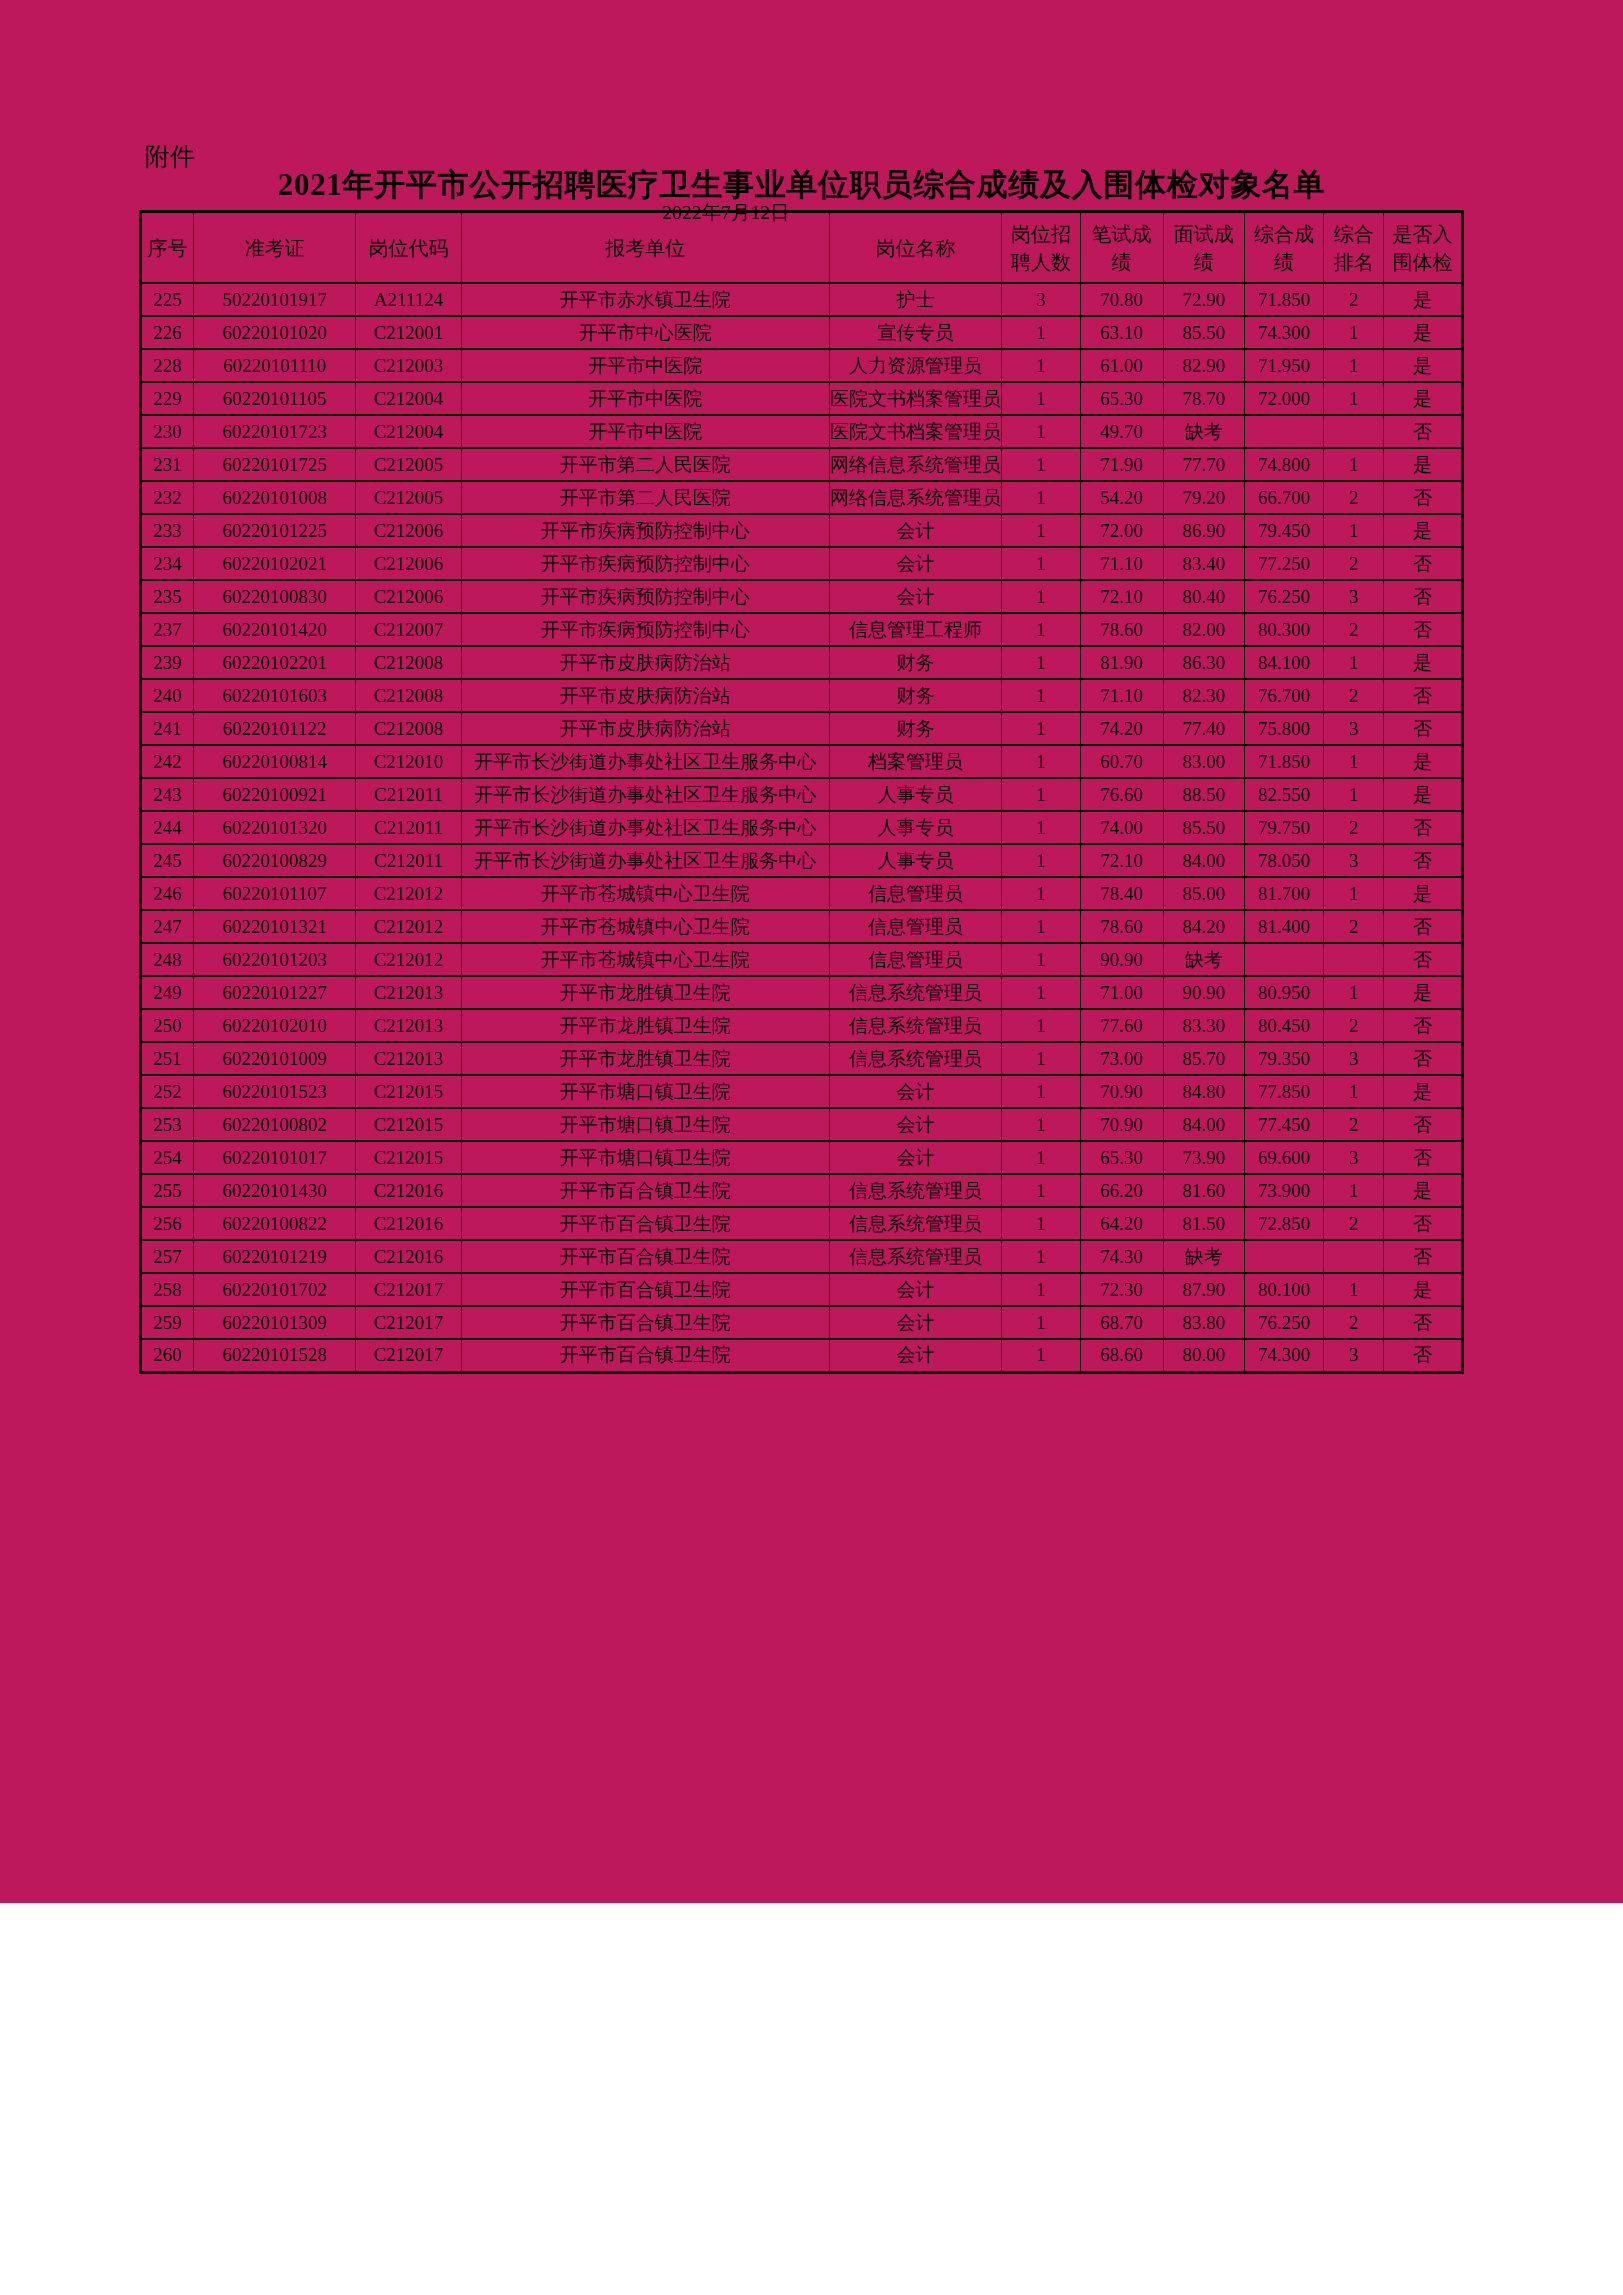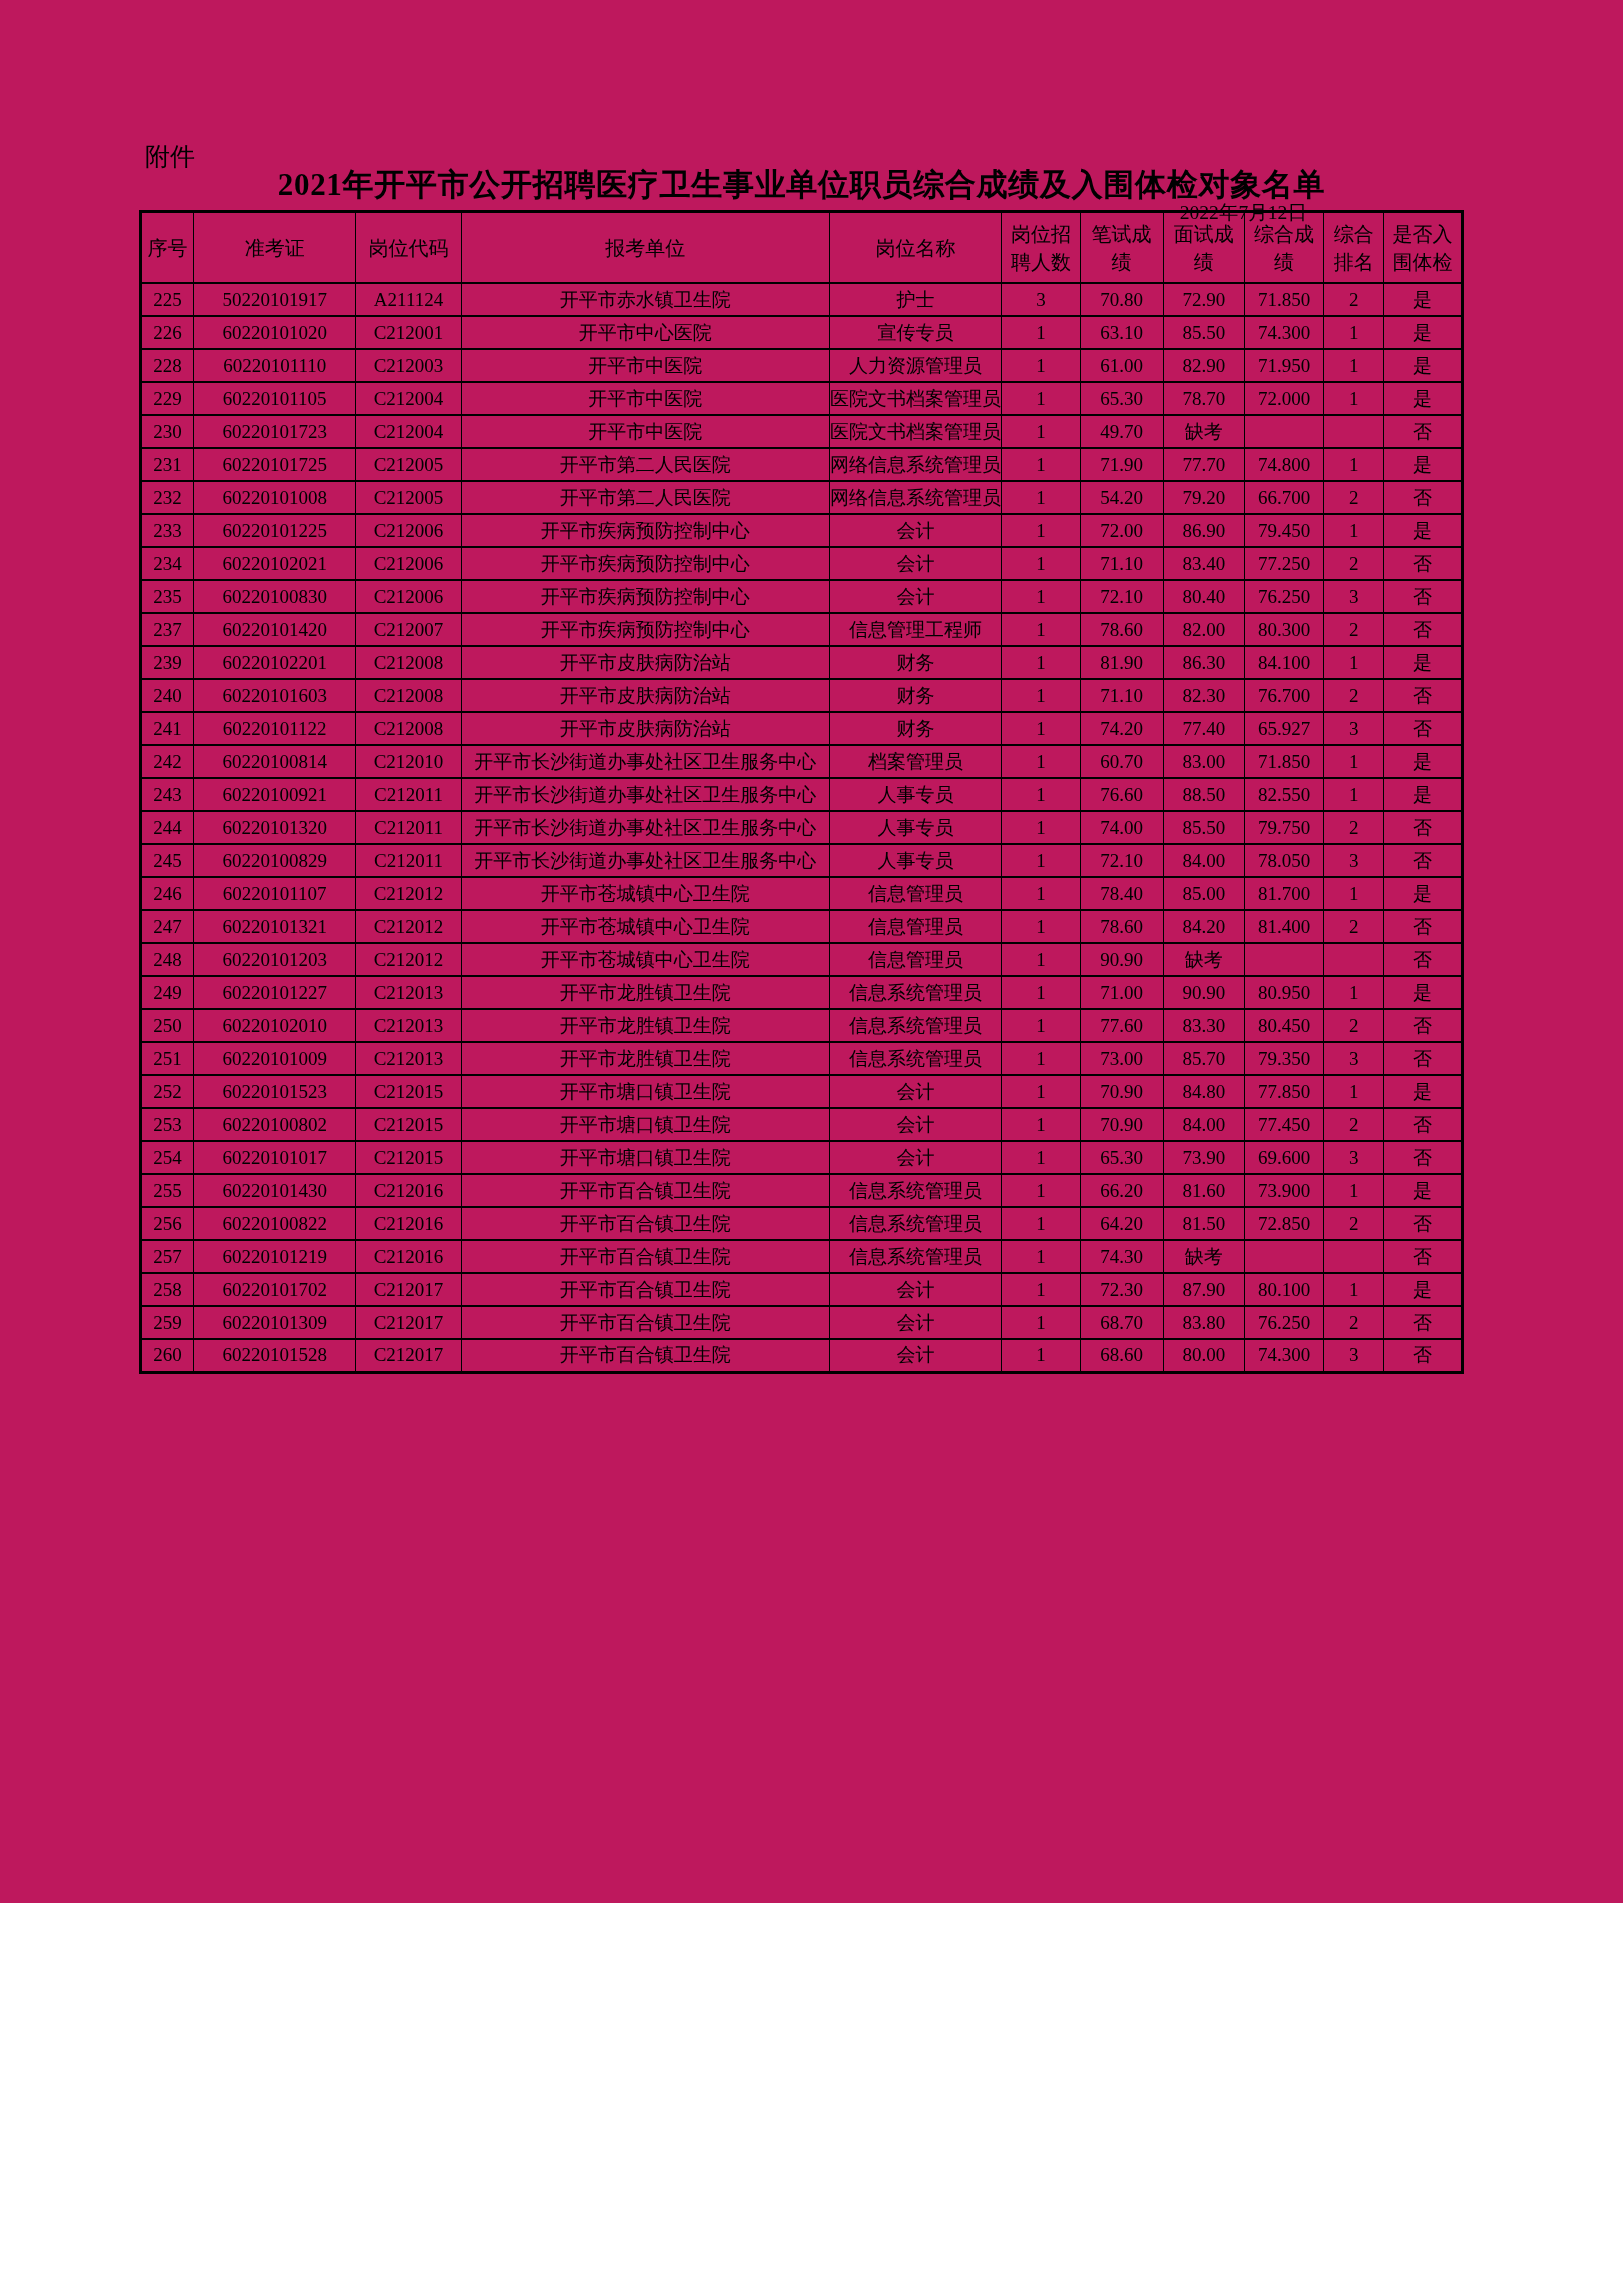--- a/index.html
+++ b/index.html
@@ -24,24 +24,24 @@
     top: 168px;
     width: 1325px;
     text-align: center;
     font-size: 31px;
     font-weight: bold;
     letter-spacing: 0.7px;
     line-height: 1.1;
   }
   .doc-date {
     position: absolute;
-    left: 121px;
+    left: 133px;
     top: 202px;
     width: 1186px;
-    text-align: right;
+    text-align: center;
     font-size: 19.6px;
     line-height: 1.1;
   }
   table.results {
     position: absolute;
     left: 139px;
     top: 210px;
     width: 1325px;
     border-collapse: collapse;
     table-layout: fixed;
@@ -317,21 +317,21 @@
         </tr>
         <tr>
           <td>241</td>
           <td>60220101122</td>
           <td>C212008</td>
           <td>开平市皮肤病防治站</td>
           <td>财务</td>
           <td>1</td>
           <td>74.20</td>
           <td>77.40</td>
-          <td>65.927</td>
+          <td>75.800</td>
           <td>3</td>
           <td>否</td>
         </tr>
         <tr>
           <td>242</td>
           <td>60220100814</td>
           <td>C212010</td>
           <td>开平市长沙街道办事处社区卫生服务中心</td>
           <td>档案管理员</td>
           <td>1</td>

